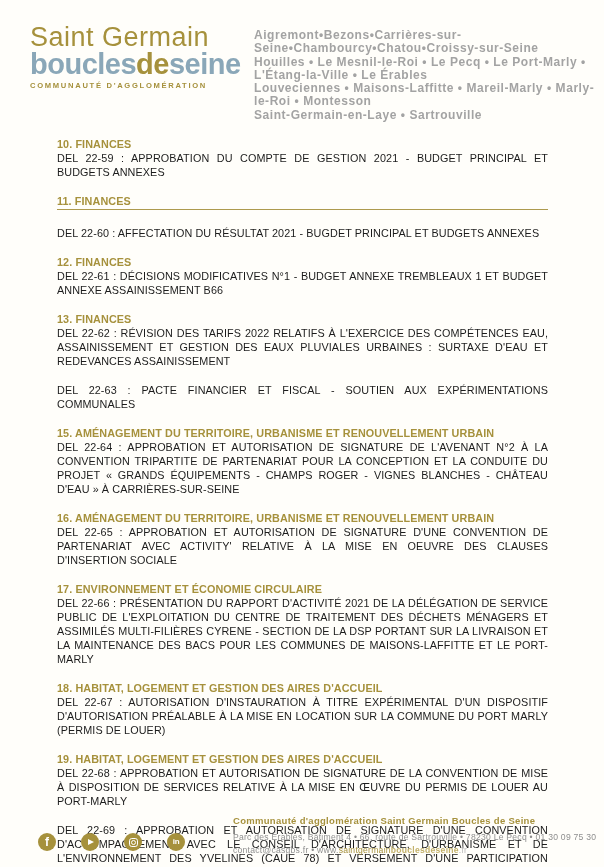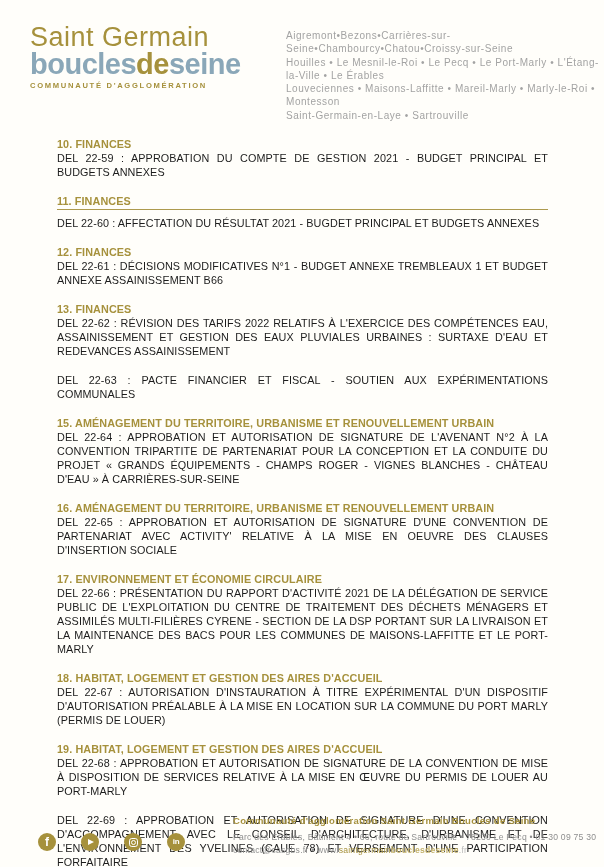--- a/index.html
+++ b/index.html
@@ -12,33 +12,34 @@
   .page { position:relative; width:604px; height:867px; overflow:hidden; }
 
   
   .header { display:flex; align-items:flex-start; padding:23px 0 0 30px; }
   .logo { width:200px; flex:0 0 auto; }
   .logo-line1 { font-size:27px; line-height:28px; color:#a6913c; letter-spacing:0.5px; }
   .logo-line2 { font-size:29px; line-height:27px; font-weight:600; letter-spacing:-0.5px; color:#8aa7b8; }
   .logo-line2 .mid { color:#a6913c;text-align:right; }
   .logo-line3 { margin-top:3px; font-size:7.6px; font-weight:700; letter-spacing:1.7px; color:#a6913c; }
   .cities {
-    margin-left:56px; margin-top:6px;
-    font-size:10px; line-height:13.3px; letter-spacing:0.55px;
+    margin-left:24px; margin-top:6px;
+    font-size:12px; line-height:13.3px; letter-spacing:0.55px;
     color:#a3a3a3;
+    font-weight:bold;
   }
 
   
   .content { padding:15px 56px 0 57px; }
   .section { margin-bottom:15px; }
   .section h2 {
     margin:0; font-size:10.8px; line-height:14px;
     font-weight:700; color:#a6913c; letter-spacing:0.1px;
   }
-  .section h2.underlined { border-bottom:1px solid #ad9a4e; padding-bottom:1px; margin-bottom:6px; }
+  .section h2.underlined { border-bottom:1px solid #ad9a4e; padding-bottom:1px; margin-bottom:16px; }
   .section p {
     margin:0; font-size:10.8px; line-height:14px;
     color:#1c1c1c; text-align:justify; letter-spacing:0.1px;
   }
 
   
   .footer { position:absolute; left:0; bottom:10px; width:604px; display:flex; align-items:flex-start; }
   .social { display:flex; gap:25px; padding-left:38px; margin-top:19px; flex:0 0 auto; }
   .sicon {
     width:18px; height:18px; border-radius:50%;

